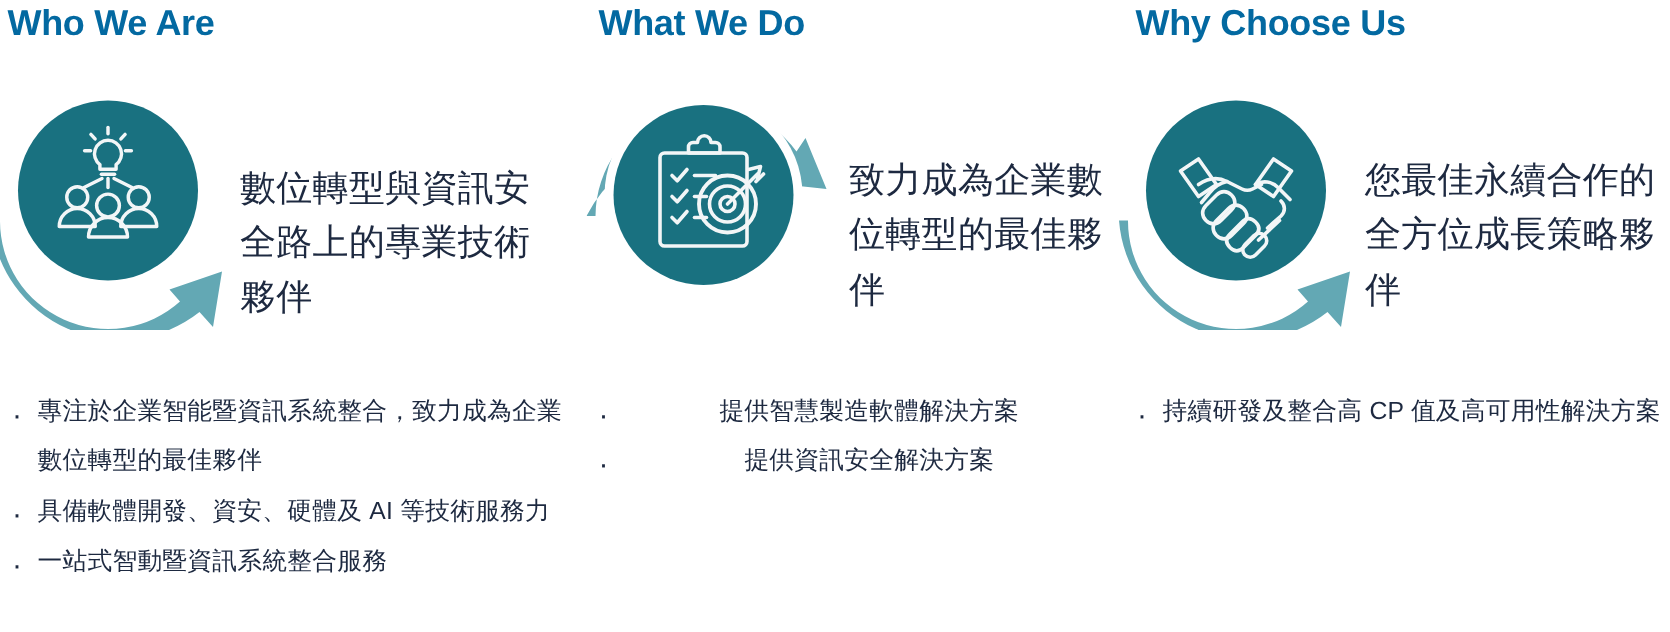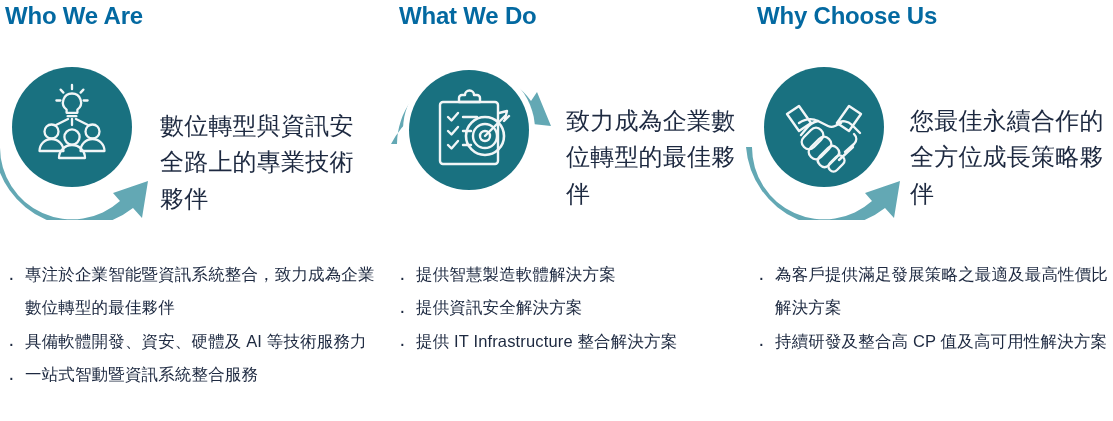--- a/index.html
+++ b/index.html
@@ -72,21 +72,21 @@
 
   
   .bullets {
     position: absolute;
     top: 258px;
     list-style: none;
     margin: 0;
     padding: 0;
   }
   .col-0 .bullets { left: 4px;  width: 372px; }
-  .col-1 .bullets { left: 12px; width: 348px; }
+  .col-1 .bullets { left: 12px; width: 348px; text-align: center; }
   .col-2 .bullets { left: 6px;  width: 356px; }
 
   .bullets li {
     position: relative;
     padding-left: 21px;
     font-size: 16.5px;
     color: #1d2940;
     line-height: 2.02;
     letter-spacing: 0.15px;
   }
@@ -206,21 +206,20 @@
           <path d="M113 73 l5 -5"></path>
         </g>
       </svg>
     </div>
 
     <div class="headline">致力成為企業數位轉型的最佳夥伴</div>
 
     <ul class="bullets">
       <li>提供智慧製造軟體解決方案</li>
       <li>提供資訊安全解決方案</li>
-      <li>提供 IT Infrastructure 整合解決方案</li>
     </ul>
   </div>
 
   <div class="col col-2">
 
     <div class="heading">Why Choose Us</div>
 
     <div class="badge">
       <svg width="190" height="165" viewBox="0 0 190 165" aria-hidden="true">
         <g>
@@ -254,18 +253,17 @@
 
           <path d="M101 97 l9 -8 c3 -3 3 -7 0 -10"></path>
           <path d="M95 105 l14 -13"></path>
         </g>
       </svg>
     </div>
 
     <div class="headline">您最佳永續合作的全方位成長策略夥伴</div>
 
     <ul class="bullets">
-      <li>為客戶提供滿足發展策略之最適及最高性價比解決方案</li>
       <li>持續研發及整合高 CP 值及高可用性解決方案</li>
     </ul>
   </div>
 
 </div>
 
 </body></html>

